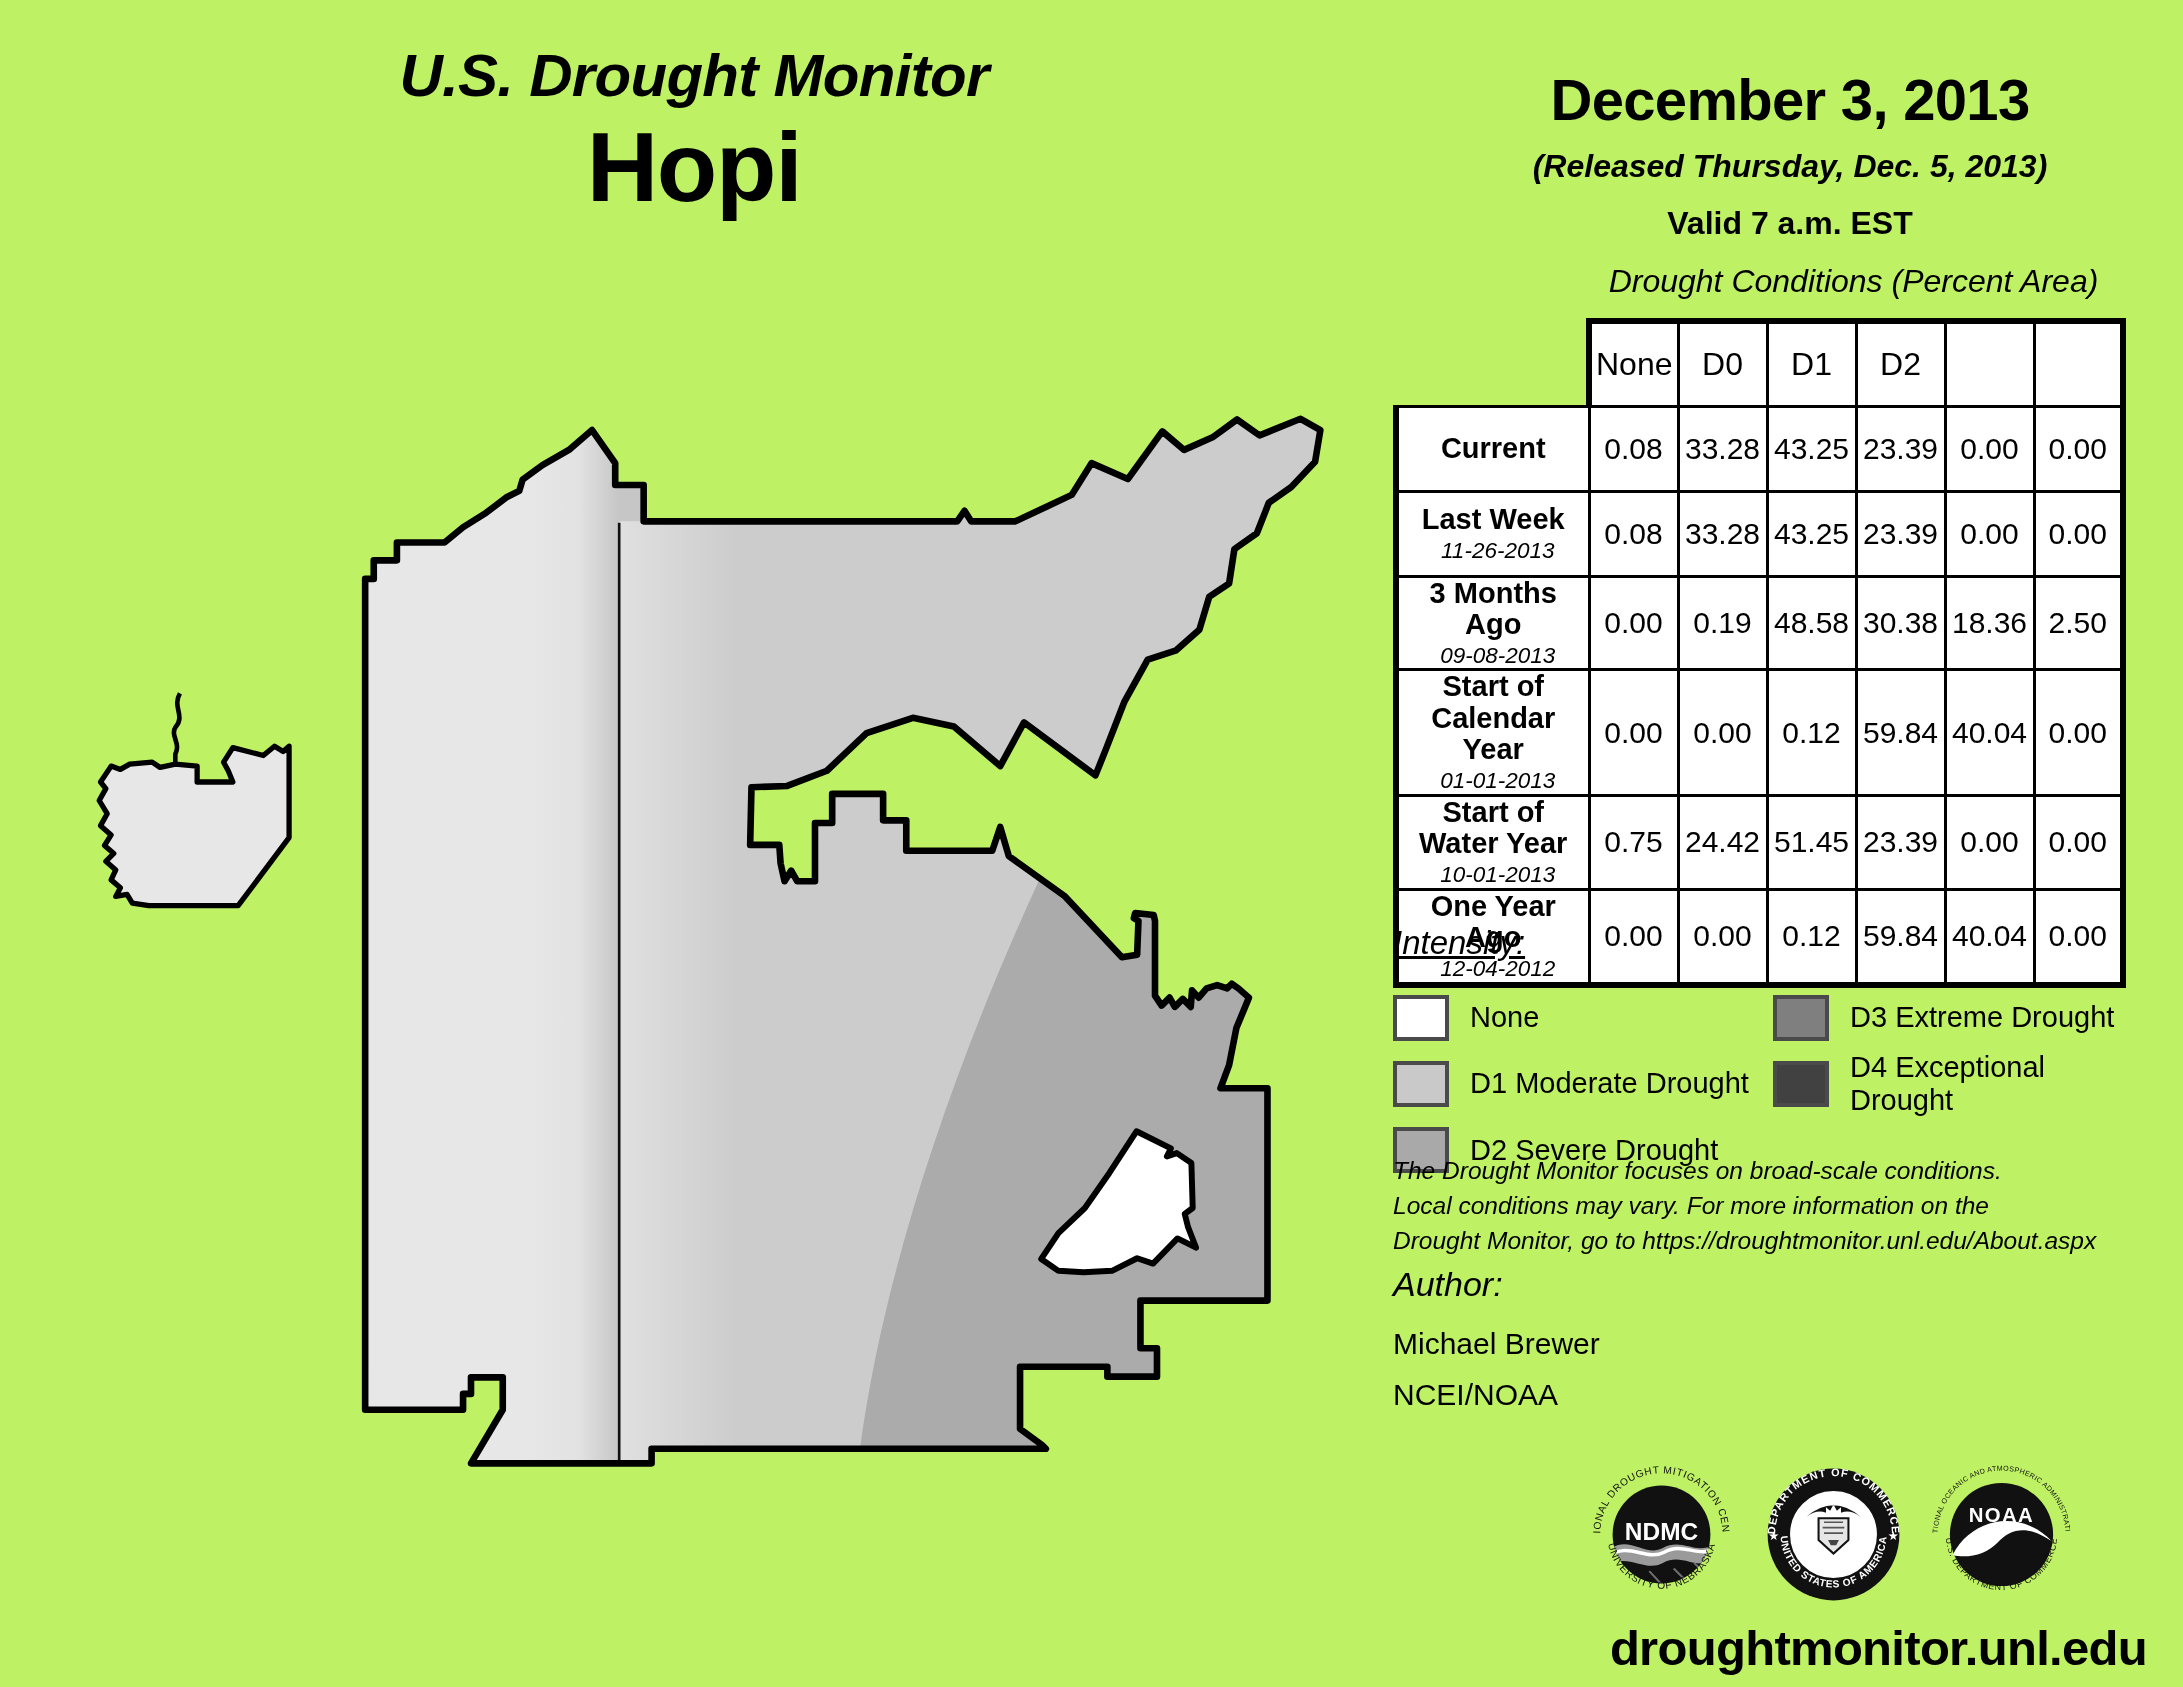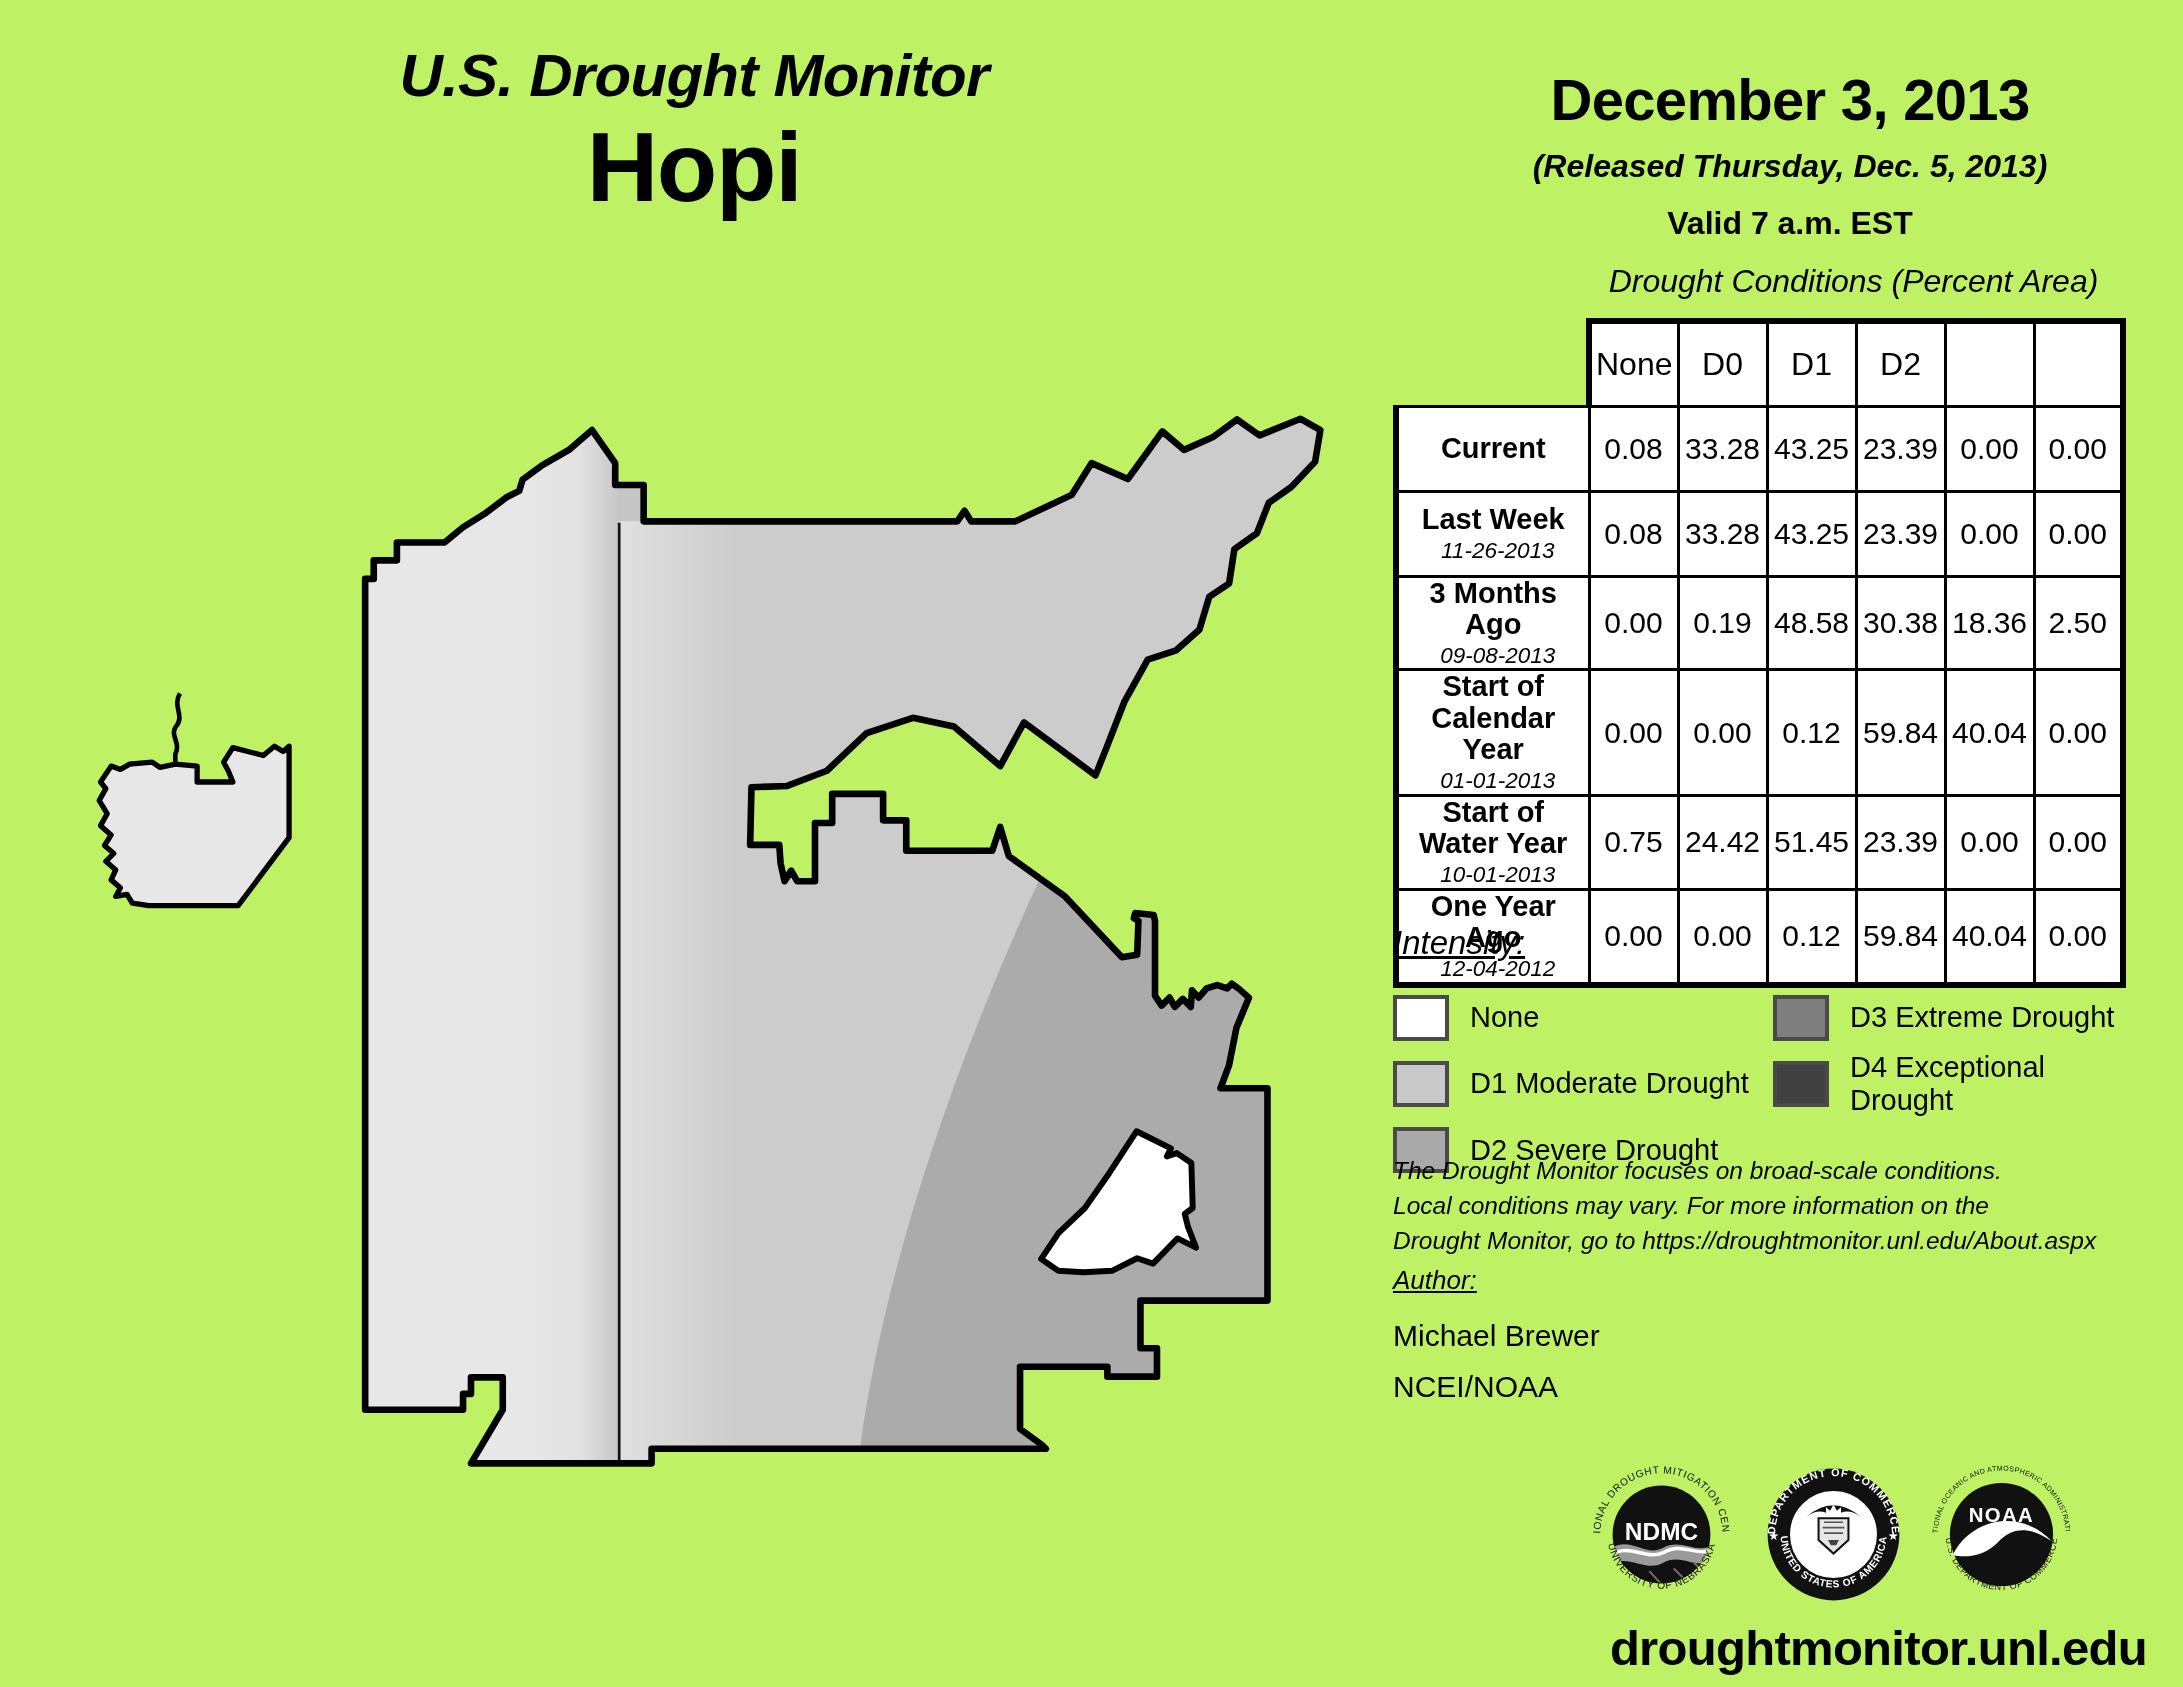--- a/index.html
+++ b/index.html
@@ -45,21 +45,21 @@
   .legend-title{font-size:33px;font-style:italic;text-decoration:underline;}
   .legend-grid{margin-top:25px;display:grid;grid-template-columns:380px 374px;
                grid-template-rows:repeat(3,61px);grid-auto-flow:column;row-gap:5.3px;}
   .legend-item{display:flex;align-items:center;}
   .swatch{width:56px;height:46px;border:4px solid #4a4a4a;box-sizing:border-box;flex:0 0 auto;}
   .legend-label{font-size:29px;padding-left:21px;}
 
   
   .disclaimer{left:1393px;top:1153px;width:767px;font-size:24.5px;font-style:italic;line-height:35px;}
   .author{left:1393px;top:1265px;}
-  .author-title{font-size:26px;font-style:italic;text-decoration:underline;}
+  .author-title{font-size:34px;font-style:italic;}
   .author-name{font-size:30px;margin-top:22.5px;}
   .author-org{font-size:30px;margin-top:17px;}
 
   
   .logo{position:absolute;}
   .usda-text{font-family:"Liberation Serif","DejaVu Serif",serif;font-weight:bold;
              font-size:64px;letter-spacing:-2px;line-height:1;}
   .footer-url{left:1393px;top:1620px;width:754px;text-align:right;
               font-size:49px;font-weight:bold;letter-spacing:-0.7px;}
 </style>

